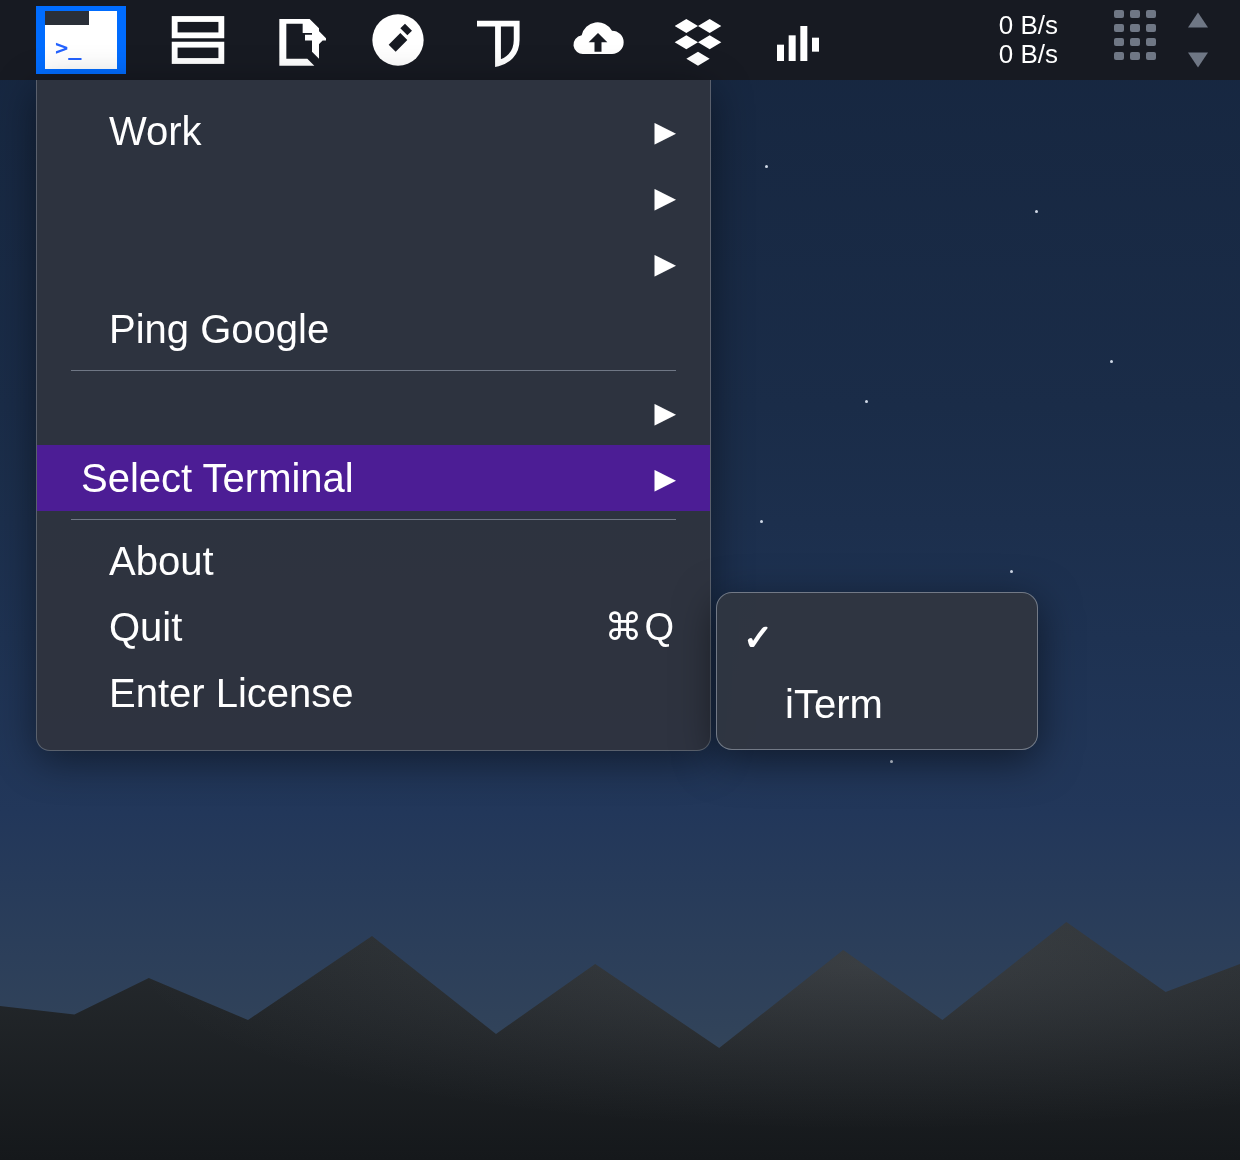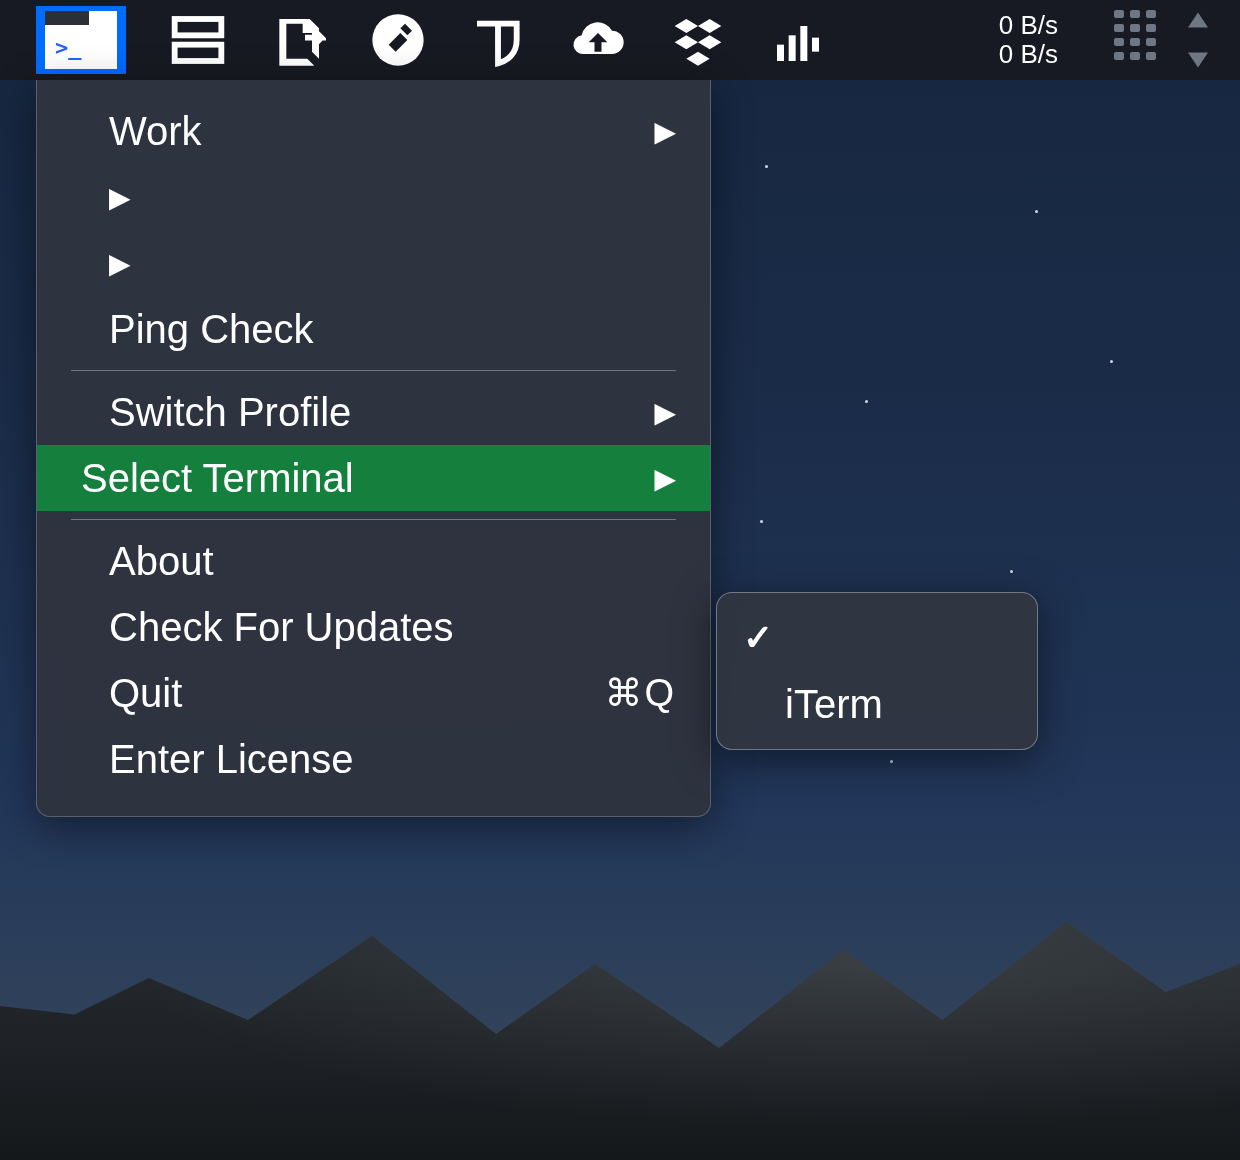--- a/index.html
+++ b/index.html
@@ -62,25 +62,26 @@
     border-bottom-left-radius:14px;
     border-bottom-right-radius:14px;
     padding:18px 0 24px 0;
     box-shadow:0 10px 40px rgba(0,0,0,0.45);
   }
   .menu-item{
     display:flex; align-items:center;
     height:66px; padding:0 34px 0 72px;
     color:#ffffff; font-size:40px;
     cursor:default;
+    justify-content:flex-end;
   }
   .menu-item .label{ flex:1; }
   .menu-item .sub-arrow{ color:#fff; font-size:28px; }
   .menu-item .shortcut{ font-size:38px; letter-spacing:2px; }
-  .menu-item.highlight{ background:#15803d;padding-left:44px; }
+  .menu-item.highlight{ background:#4c1d95;padding-left:44px; }
   .menu-sep{
     height:1px; margin:8px 34px; background:#6f7785;
   }
   
   .submenu{
     position:absolute; left:716px; top:592px; width:322px;
     background:rgba(48,54,65,0.97);
     border:1px solid rgba(150,158,170,0.65);
     border-radius:16px;
     padding:12px 0;
@@ -205,41 +206,37 @@
     <span class="label">Work</span>
     <span class="sub-arrow">▶</span>
   </div>
   <div class="menu-item">
     <span class="sub-arrow">▶</span>
   </div>
   <div class="menu-item">
     <span class="sub-arrow">▶</span>
   </div>
   <div class="menu-item">
-    <span class="label">Ping Check</span>
+    <span class="label">Ping Google</span>
   </div>
 
   <div class="menu-sep"></div>
 
   <div class="menu-item">
-    <span class="label">Switch Profile</span>
     <span class="sub-arrow">▶</span>
   </div>
   <div class="menu-item highlight">
     <span class="label">Select Terminal</span>
     <span class="sub-arrow">▶</span>
   </div>
 
   <div class="menu-sep"></div>
 
   <div class="menu-item">
     <span class="label">About</span>
-  </div>
-  <div class="menu-item">
-    <span class="label">Check For Updates</span>
   </div>
   <div class="menu-item">
     <span class="label">Quit</span>
     <span class="shortcut">⌘Q</span>
   </div>
   <div class="menu-item">
     <span class="label">Enter License</span>
   </div>
 </div>
 

